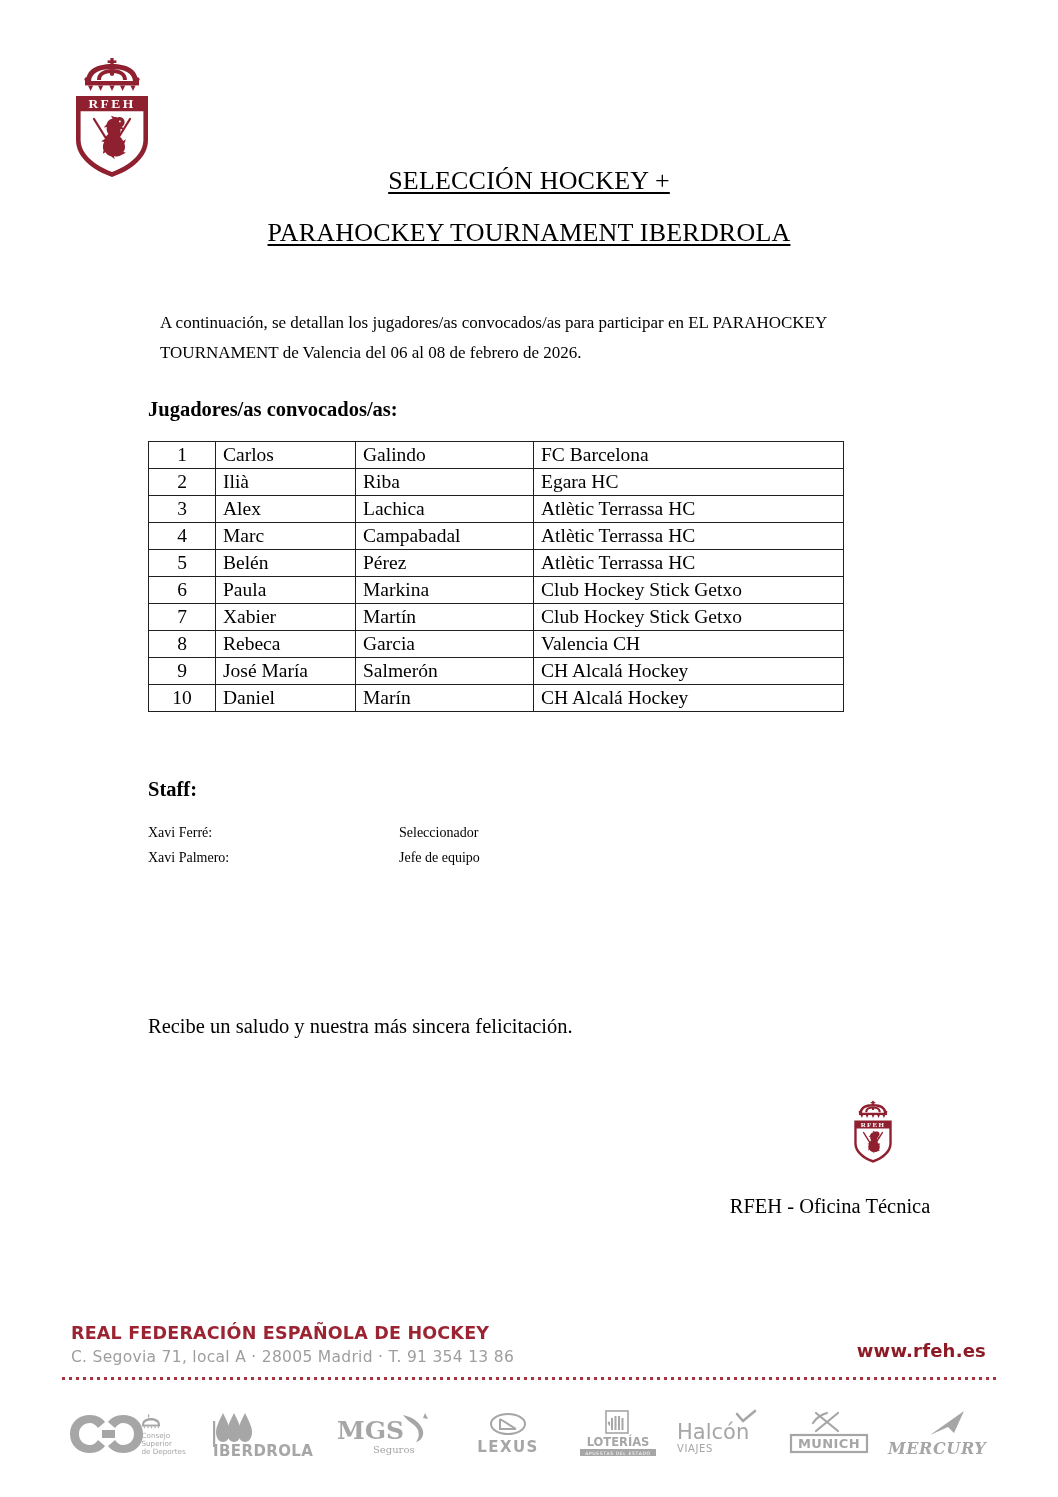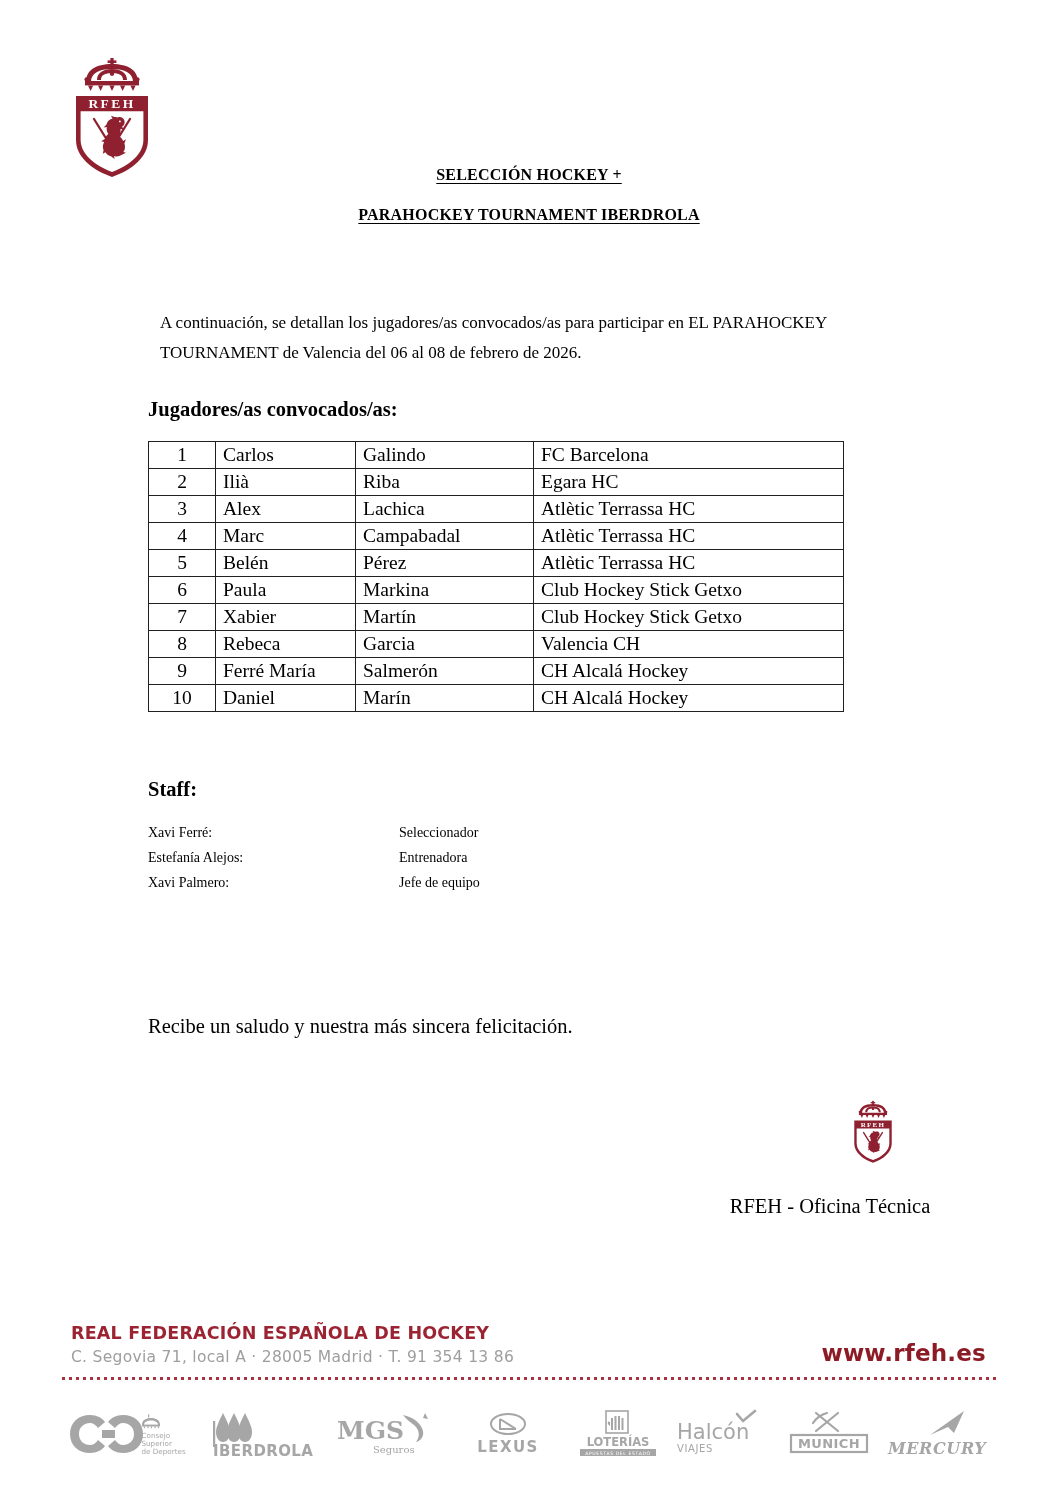--- a/index.html
+++ b/index.html
@@ -35,22 +35,22 @@
   
   .title-block {
     position: absolute;
     left: 0;
     top: 166px;
     width: 1058px;
     text-align: center;
   }
   .doc-title {
     font-family: "Liberation Serif", serif;
-    font-weight: bold;
-    font-size: 16px;
+    font-weight: normal;
+    font-size: 26px;
     letter-spacing: 0.2px;
     text-decoration: underline;
     text-underline-offset: 3px;
     margin: 0;
     padding: 0;
     display: inline-block;
   }
   .title-line-2 {
     margin-top: 22px;
   }
@@ -160,21 +160,21 @@
     font-size: 15.5px;
     letter-spacing: 0.3px;
     color: #9e9e9e;
   }
   .footer-url {
     position: absolute;
     right: 72px;
     top: 1340px;
     font-family: "DejaVu Sans", sans-serif;
     font-weight: bold;
-    font-size: 23px;
+    font-size: 18px;
     letter-spacing: 0.2px;
     color: #8d1b26;
   }
   .footer-divider {
     position: absolute;
     left: 62px;
     top: 1377px;
     width: 934px;
     height: 3px;
     background-image: repeating-linear-gradient(
@@ -331,43 +331,39 @@
         <td class="col-club">Club Hockey Stick Getxo</td>
       </tr>
       <tr>
         <td class="col-num">8</td>
         <td class="col-first">Rebeca</td>
         <td class="col-last">Garcia</td>
         <td class="col-club">Valencia CH</td>
       </tr>
       <tr>
         <td class="col-num">9</td>
-        <td class="col-first">Ferré María</td>
+        <td class="col-first">José María</td>
         <td class="col-last">Salmerón</td>
         <td class="col-club">CH Alcalá Hockey</td>
       </tr>
       <tr>
         <td class="col-num">10</td>
         <td class="col-first">Daniel</td>
         <td class="col-last">Marín</td>
         <td class="col-club">CH Alcalá Hockey</td>
       </tr>
     </tbody>
   </table>
 
   <div class="section-heading heading-staff">Staff:</div>
 
   <div class="staff-list">
     <div class="staff-row">
       <div class="staff-name">Xavi Ferré:</div>
       <div class="staff-role">Seleccionador</div>
-    </div>
-    <div class="staff-row">
-      <div class="staff-name">Estefanía Alejos:</div>
-      <div class="staff-role">Entrenadora</div>
     </div>
     <div class="staff-row">
       <div class="staff-name">Xavi Palmero:</div>
       <div class="staff-role">Jefe de equipo</div>
     </div>
   </div>
 
   <div class="closing">Recibe un saludo y nuestra más sincera felicitación.</div>
 
   <div class="sign-crest">

